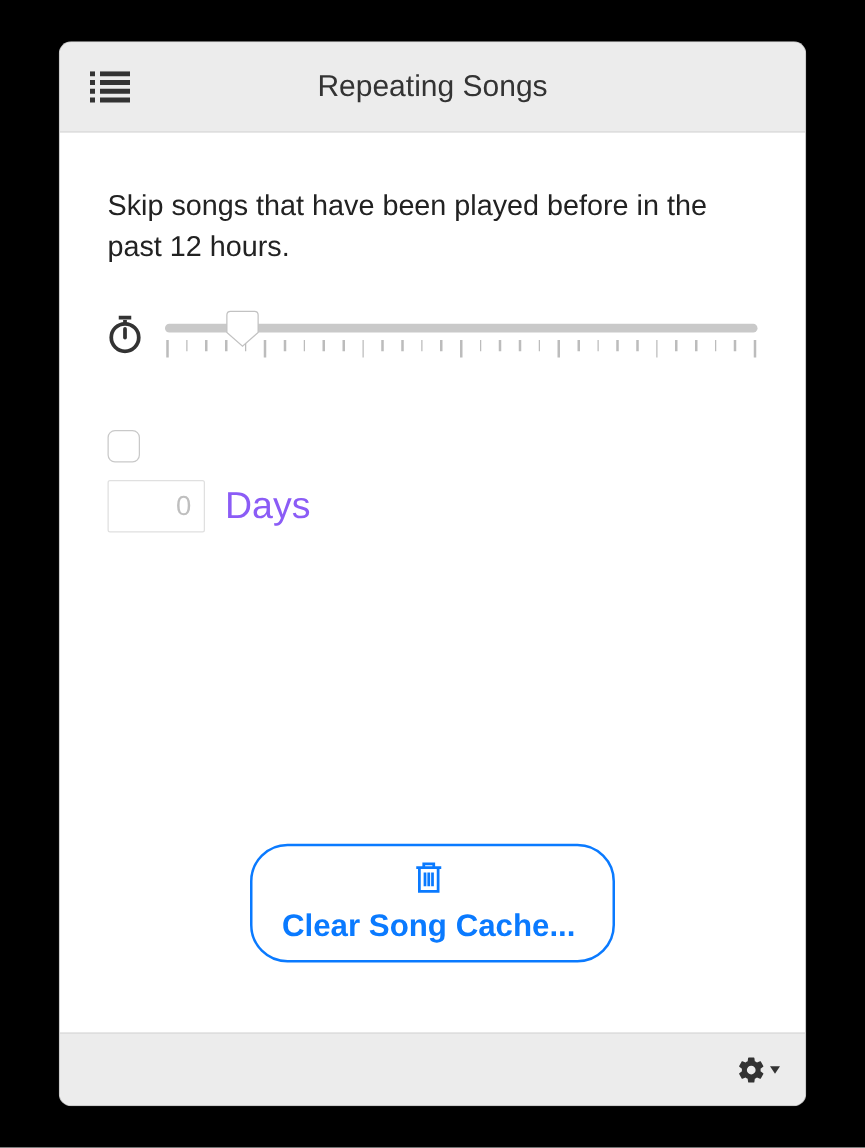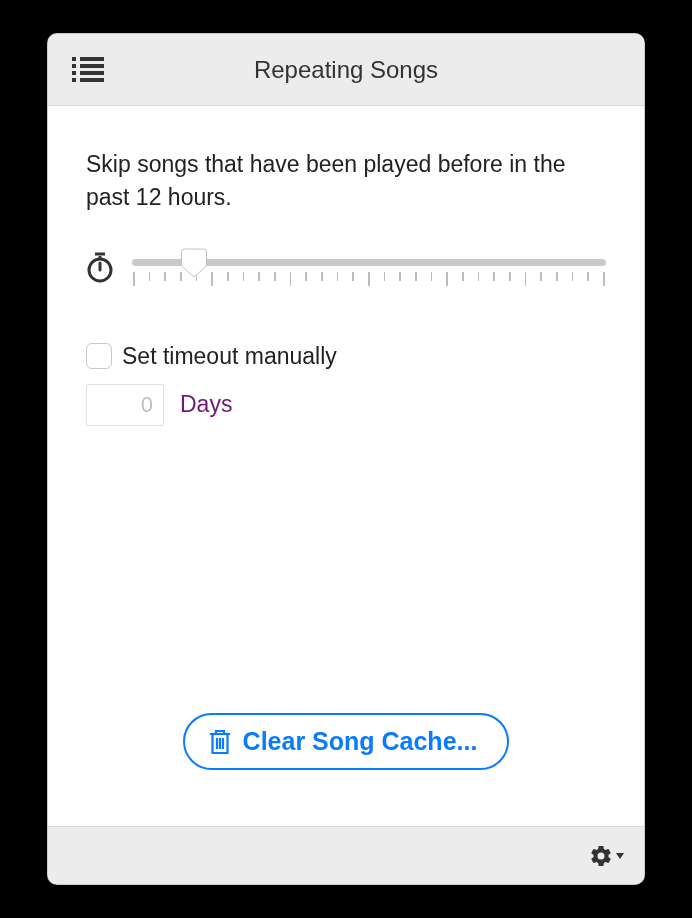--- a/index.html
+++ b/index.html
@@ -136,22 +136,22 @@
       border: 1px solid #e0e0e0;
       border-radius: 2px;
       text-align: right;
       padding-right: 10px;
       font-size: 22px;
       color: #bfbfbf;
       background: #fff;
       font-family: inherit;
     }
     .days-label {
-      font-size: 23px;
-      color: #701a75;
+      font-size: 30px;
+      color: #8b5cf6;
     }
     .clear-btn-wrap {
       position: absolute;
       bottom: 56px;
       left: 0; right: 0;
       display: flex;
       justify-content: center;
     }
     .clear-btn {
       border: 2px solid #0a7aff;
@@ -159,20 +159,21 @@
       color: #0a7aff;
       border-radius: 30px;
       padding: 12px 30px 12px 24px;
       font-size: 25px;
       font-weight: 700;
       display: flex;
       align-items: center;
       gap: 12px;
       cursor: pointer;
       font-family: inherit;
+      flex-direction: column;
     }
     .clear-btn svg { display: block; }
     .footer {
       height: 58px;
       background: #ececec;
       border-top: 1px solid #d9d9d9;
       display: flex;
       align-items: center;
       justify-content: flex-end;
       padding: 0 20px;
@@ -258,21 +259,20 @@
             <div class="tick short"></div>
             <div class="tick short"></div>
             <div class="tick short"></div>
             <div class="tick long"></div>
           </div>
       </div>
     </div>
 
     <div class="checkbox-row">
       <div class="checkbox"></div>
-      <span class="checkbox-label">Set timeout manually</span>
     </div>
 
     <div class="input-row">
       <input class="days-input" type="text" disabled="" value="0" style="">
       <span class="days-label">Days</span>
     </div>
 
     <div class="clear-btn-wrap">
       <button class="clear-btn">
         <svg width="22" height="26" viewBox="0 0 22 26">

